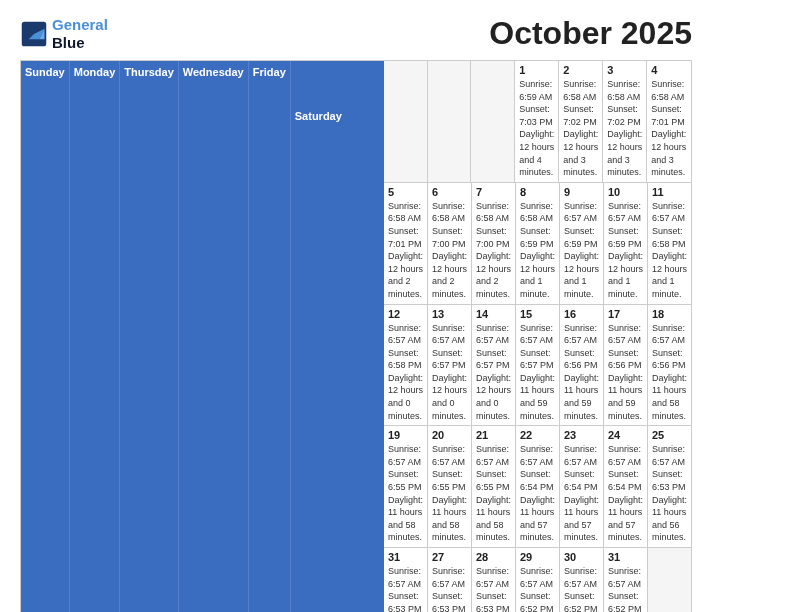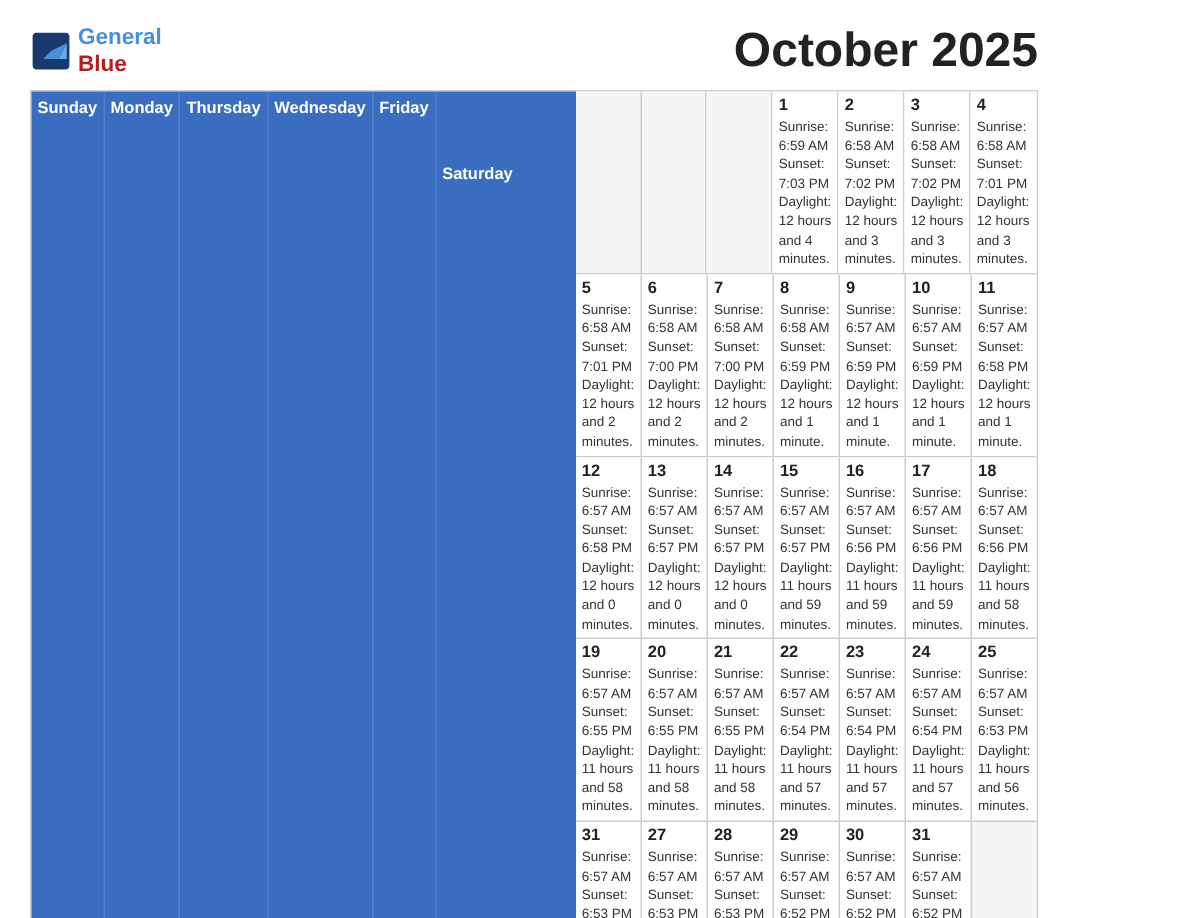--- a/index.html
+++ b/index.html
@@ -124,21 +124,21 @@
 <div class="page">
   <div class="header-row">
     <div class="logo">
       <svg class="logo-icon" viewBox="0 0 32 32">
         <rect x="2" y="2" width="28" height="28" rx="3" fill="#1a3a6e"></rect>
         <polygon points="10,22 22,22 28,10 16,16" fill="#4a90d9"></polygon>
         <polygon points="22,22 28,10 28,22" fill="#6aaae8"></polygon>
       </svg>
       <div class="logo-text">
         <div><span>General</span></div>
-        <div><span style="color:#b91c1c">Blue</span></div>
+        <div><span style="color:#0f172a">Blue</span></div>
       </div>
     </div>
     <div class="title-block">
       <div class="month-title">October 2025</div>
     </div>
   </div>
 
   <div class="calendar">
     <div class="cal-header">
       <div class="cal-header-cell">Sunday</div>

